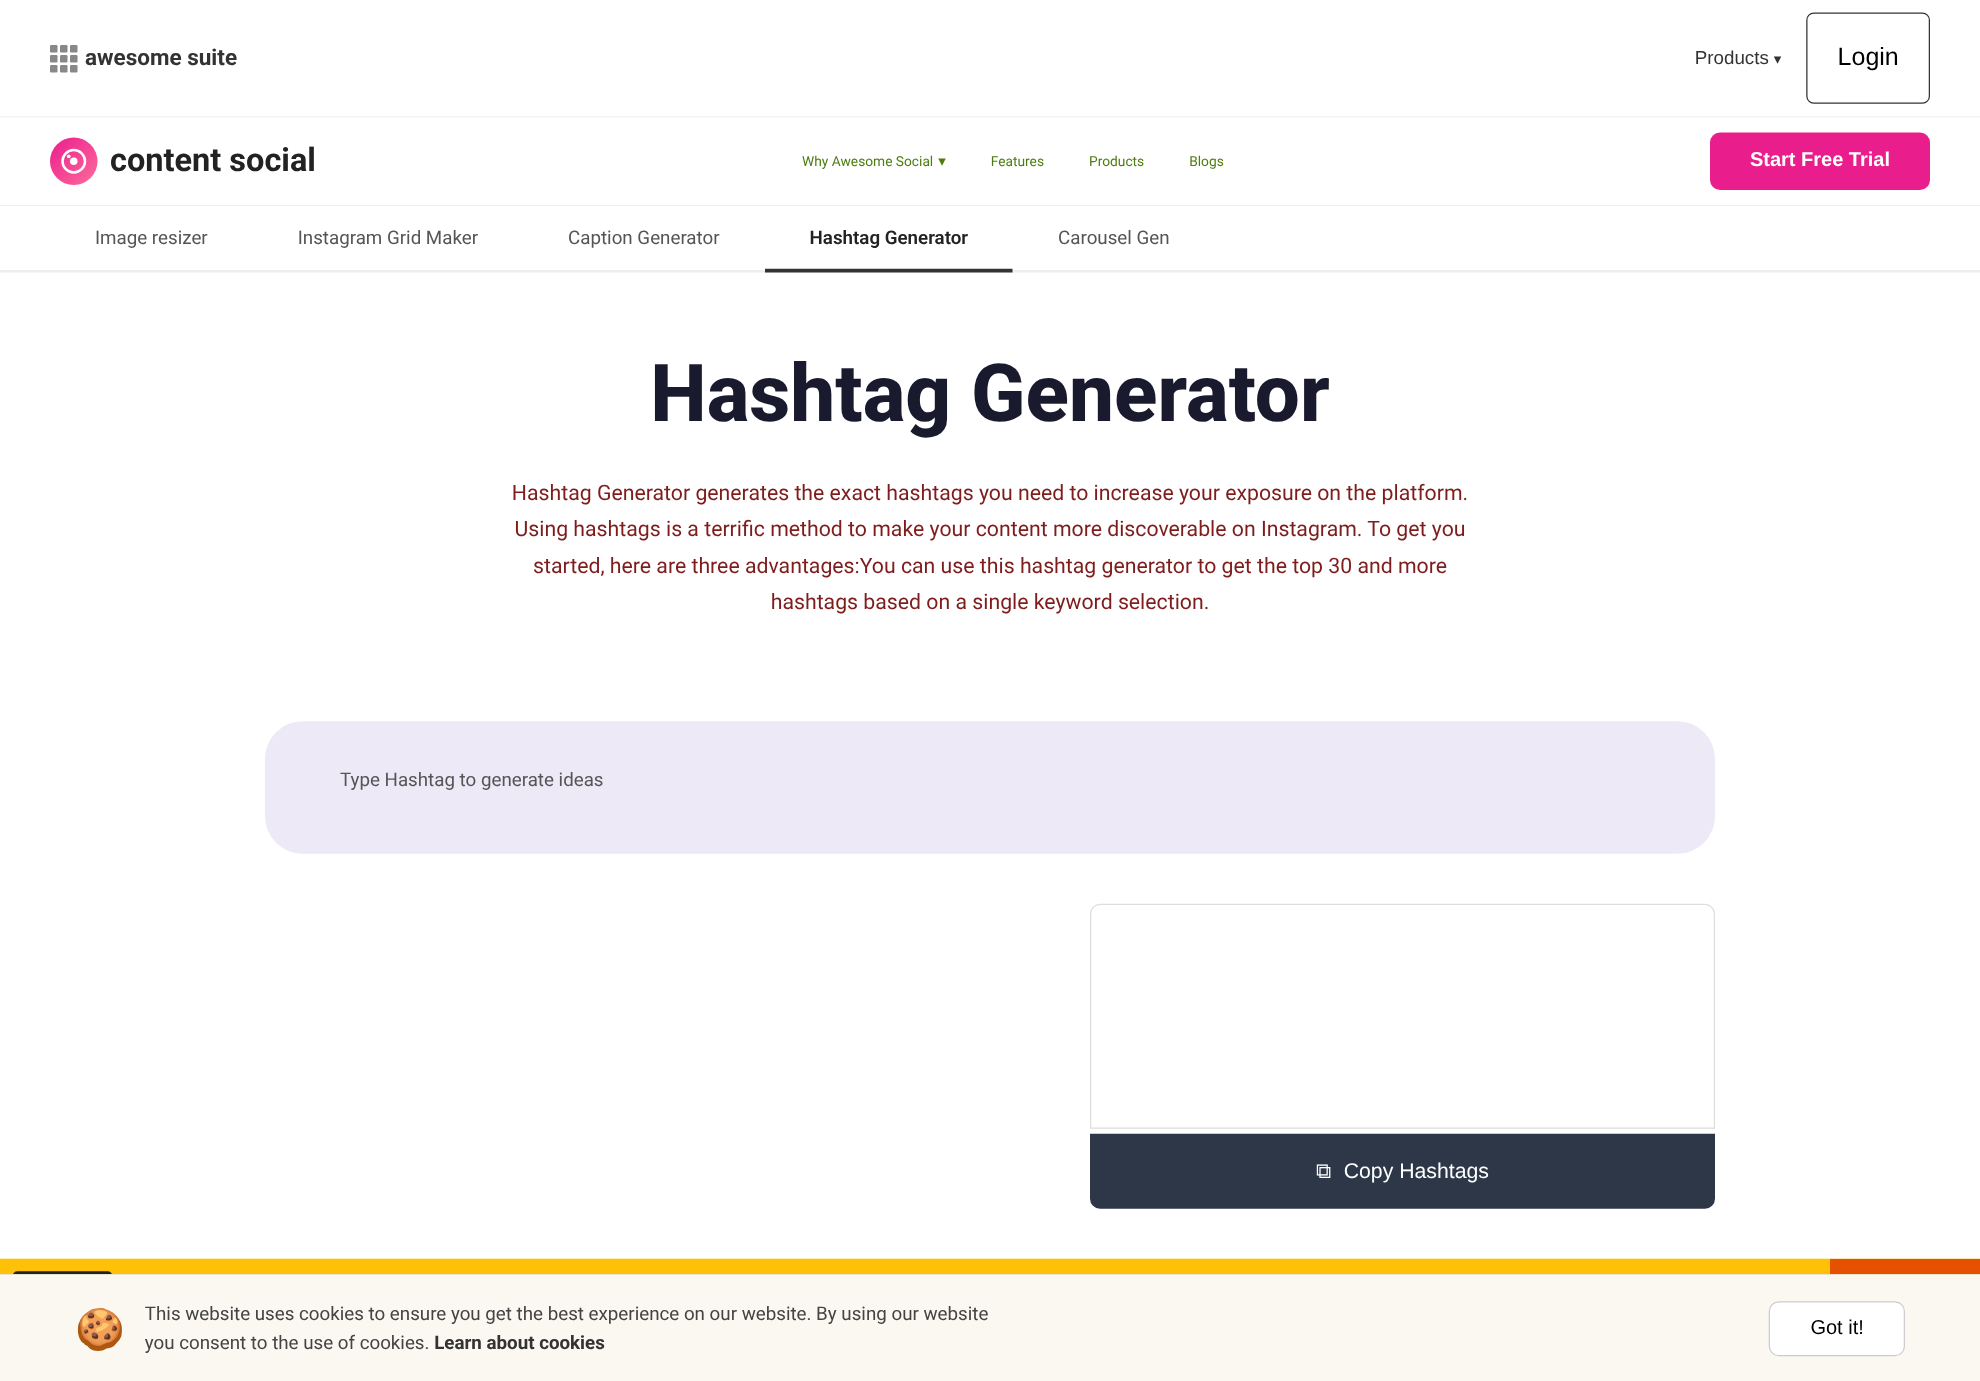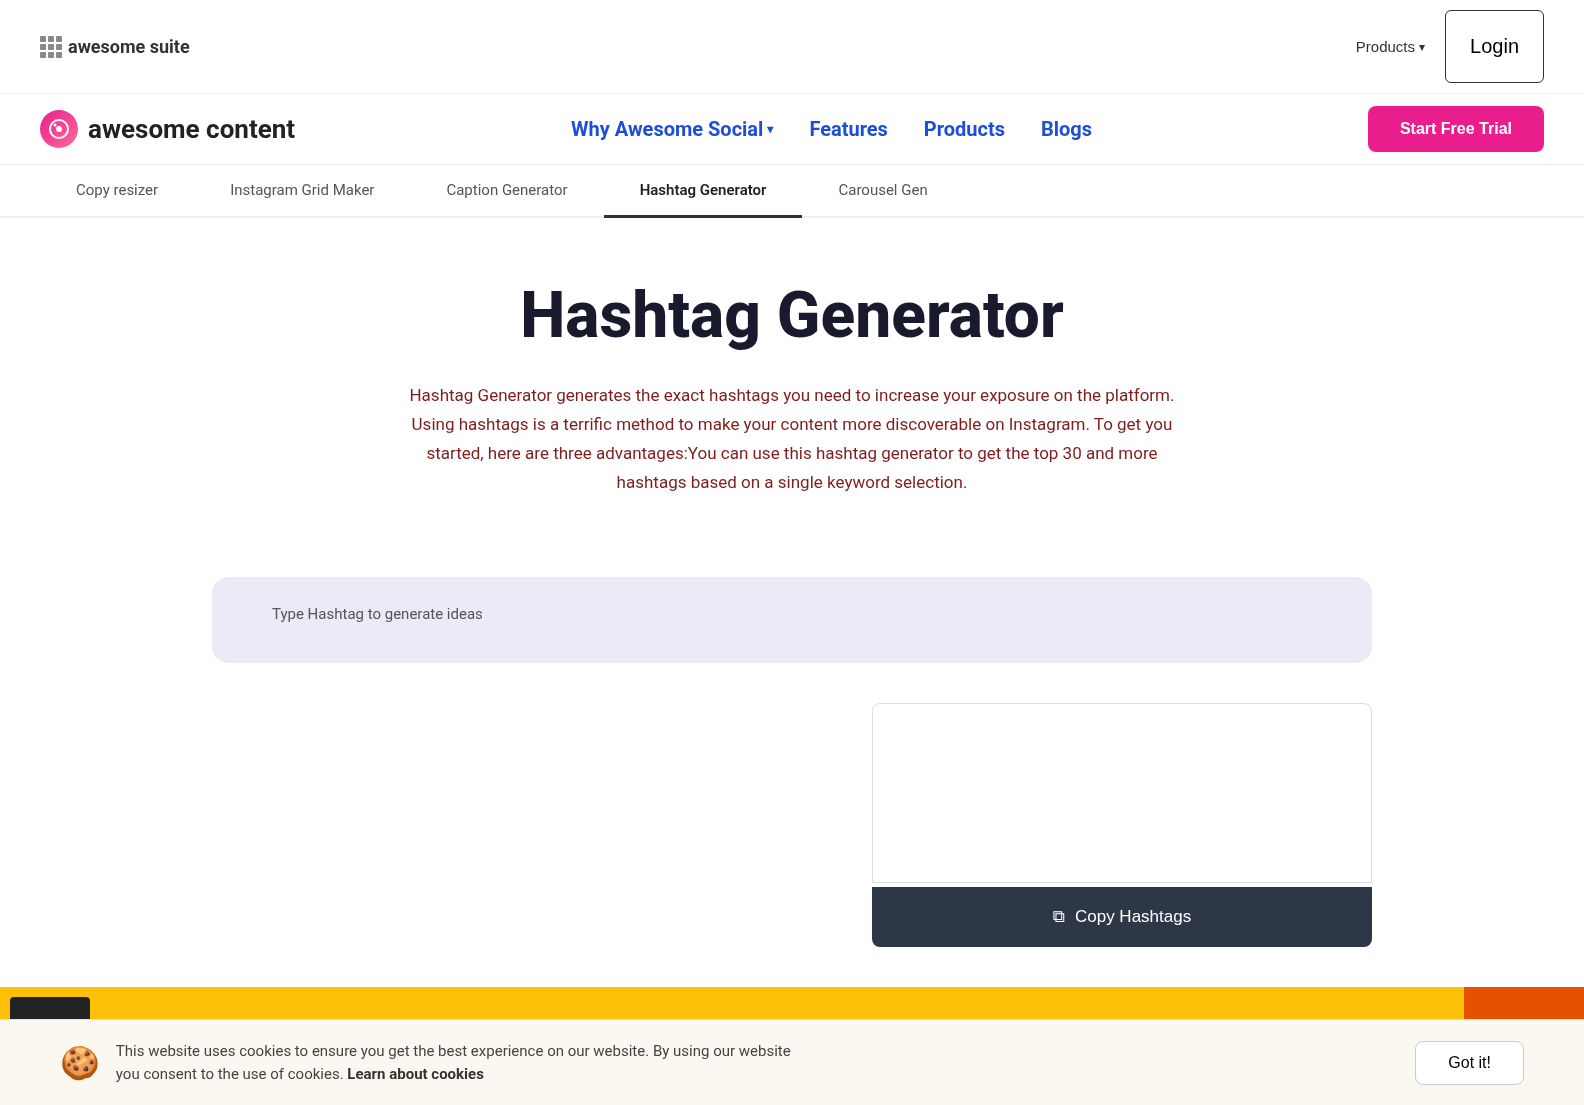--- a/index.html
+++ b/index.html
@@ -23,21 +23,21 @@
       display: flex; align-items: center; justify-content: space-between;
       padding: 12px 40px; border-bottom: 1px solid #eee; background: #fff;
     }
     .brand { display: flex; align-items: center; gap: 10px; }
     .brand-logo {
       width: 38px; height: 38px; border-radius: 50%; background: linear-gradient(135deg, #e91e8c, #ff6b9d);
       display: flex; align-items: center; justify-content: center; color: #fff; font-size: 18px; font-weight: bold;
     }
     .brand-name { font-size: 26px; font-weight: 700; color: #222; }
     .nav-links { display: flex; align-items: center; gap: 36px; }
-    .nav-link { font-size: 20px; color: #1d4ed8; text-decoration: none; cursor: pointer; display: flex; align-items: center; gap: 4px; font-weight: bold; }
+    .nav-link { font-size: 11px; color: #4d7c0f; text-decoration: none; cursor: pointer; display: flex; align-items: center; gap: 4px; }
     .start-trial-btn {
       background: #e91e8c; color: #fff; border: none; padding: 14px 32px;
       border-radius: 8px; font-size: 16px; font-weight: 600; cursor: pointer;
     }
 
     
     .tool-tabs {
       display: flex; align-items: center; border-bottom: 2px solid #eee; background: #fff;
       padding: 0 40px;
     }
@@ -47,22 +47,22 @@
     }
     .tool-tab.active { color: #222; font-weight: 600; border-bottom: 3px solid #333; }
 
     
     .hero { text-align: center; padding: 60px 40px 40px; }
     .hero h1 { font-size: 64px; font-weight: 800; color: #1a1a2e; margin-bottom: 28px; }
     .hero p { font-size: 17px; color: #7f1d1d; max-width: 780px; margin: 0 auto; line-height: 1.7; }
 
     
     .generator-box {
-      background: #ede9f7; border-radius: 16px; margin: 40px auto;
-      max-width: 1160px; padding: 28px 60px;
+      background: #ede9f7; border-radius: 30px; margin: 40px auto;
+      max-width: 1160px; padding: 38px 60px;
     }
     .input-label { font-size: 15px; color: #555; margin-bottom: 12px; }
     .hashtag-input {
       width: 100%; padding: 18px 20px; border: 1.5px solid #ccc; border-radius: 8px;
       font-size: 16px; color: #999; outline: none; background: #fff;
     }
 
     
     .output-section { max-width: 1160px; margin: 0 auto 40px; display: flex; justify-content: flex-end; }
     .output-box-wrapper { width: 500px; }
@@ -131,33 +131,33 @@
 
 <nav class="main-nav">
   <div class="brand">
     <div class="brand-logo">
       <svg width="22" height="22" viewBox="0 0 22 22">
         <circle cx="11" cy="11" r="9" fill="none" stroke="#fff" stroke-width="2"></circle>
         <circle cx="11" cy="11" r="3" fill="#fff"></circle>
         <circle cx="7" cy="7" r="1.5" fill="#fff"></circle>
       </svg>
     </div>
-    <span class="brand-name">awesome content</span>
+    <span class="brand-name">content social</span>
   </div>
   <div class="nav-links">
     <a class="nav-link chevron">Why Awesome Social</a>
     <a class="nav-link">Features</a>
     <a class="nav-link">Products</a>
     <a class="nav-link">Blogs</a>
   </div>
   <button class="start-trial-btn">Start Free Trial</button>
 </nav>
 
 <div class="tool-tabs">
-  <div class="tool-tab">Copy resizer</div>
+  <div class="tool-tab">Image resizer</div>
   <div class="tool-tab">Instagram Grid Maker</div>
   <div class="tool-tab">Caption Generator</div>
   <div class="tool-tab active">Hashtag Generator</div>
   <div class="tool-tab">Carousel Gen</div>
 </div>
 
 <section class="hero">
   <h1>Hashtag Generator</h1>
   <p>Hashtag Generator generates the exact hashtags you need to increase your exposure on the platform. Using hashtags is a terrific method to make your content more discoverable on Instagram. To get you started, here are three advantages:You can use this hashtag generator to get the top 30 and more hashtags based on a single keyword selection.</p>
 </section>

